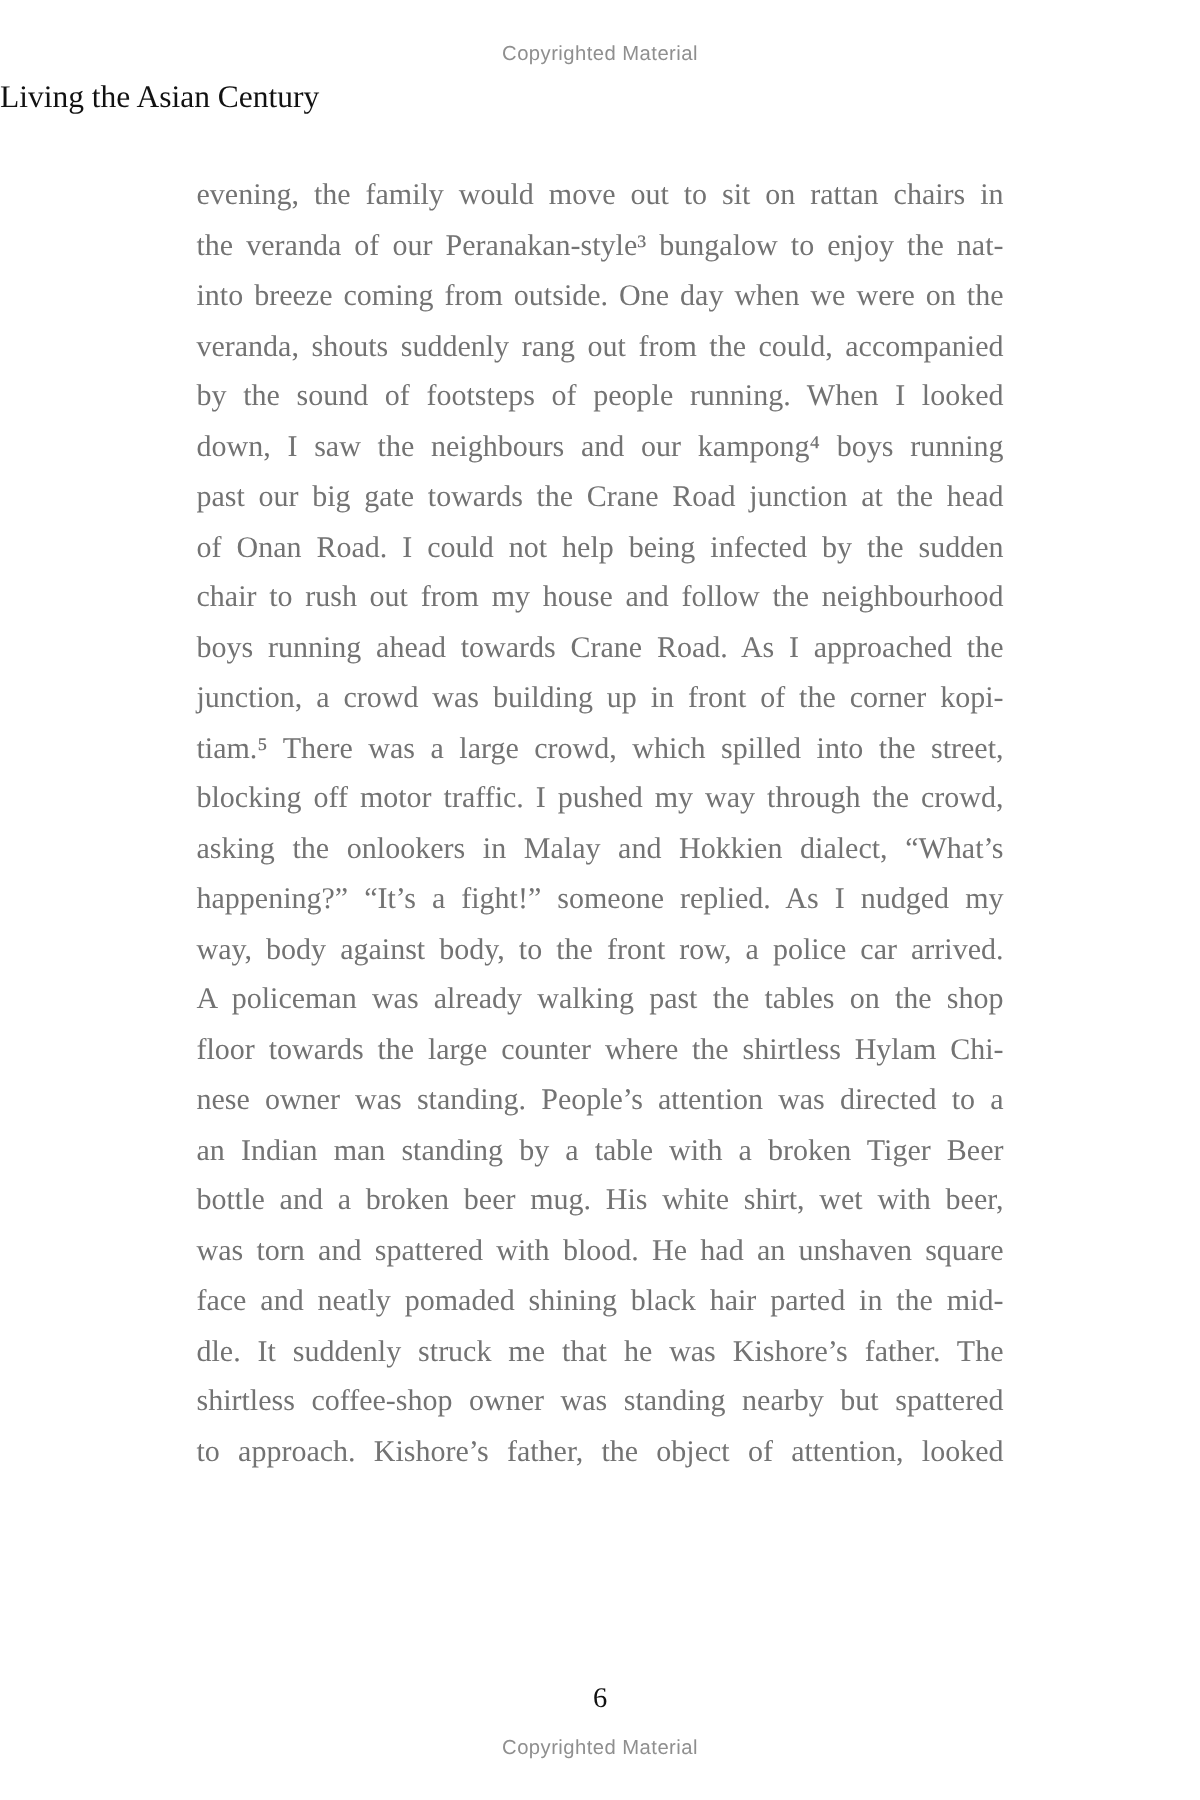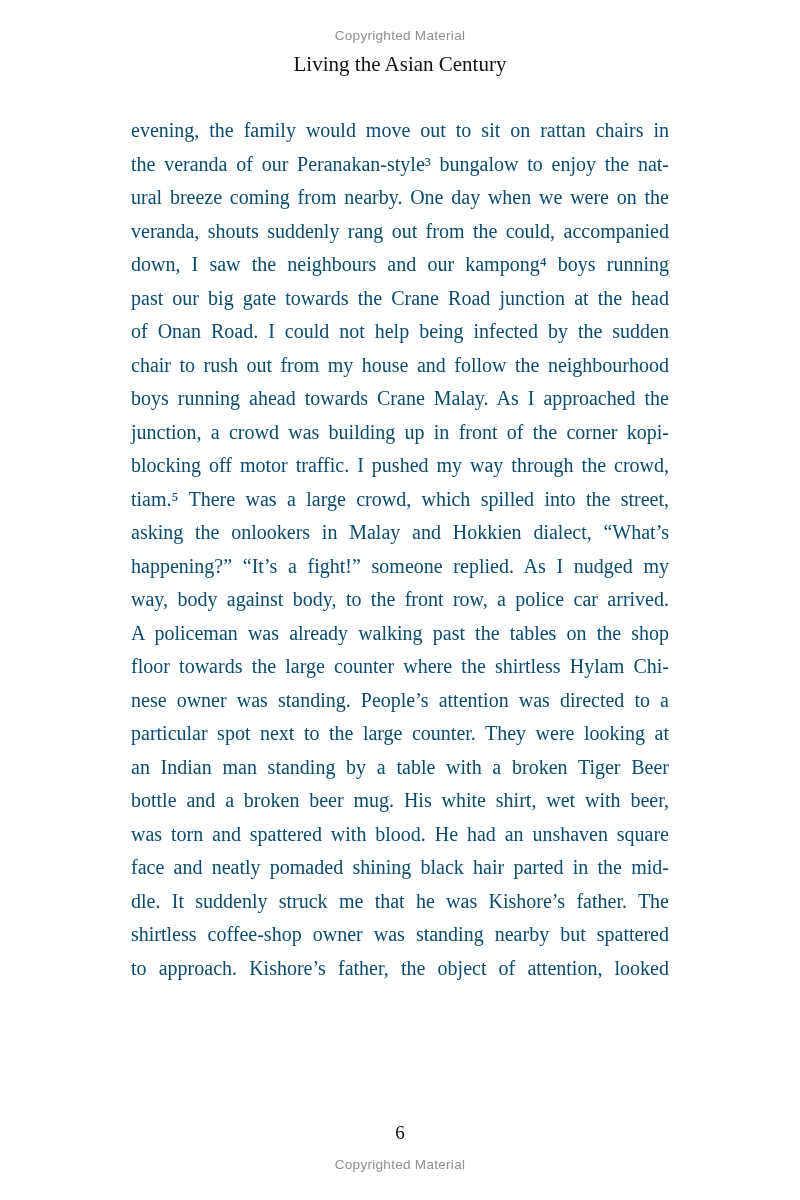--- a/index.html
+++ b/index.html
@@ -26,38 +26,37 @@
     color: #8f8f8f;
     letter-spacing: 0.3px;
   }
   .copyright-top { top: 28px; }
   .copyright-bottom { top: 1157px; }
   .running-head {
     position: absolute;
     top: 52px;
     left: 0;
     width: 800px;
-    text-align: center;
     font-size: 21px;
     color: #111111;
   }
   .body-text {
     position: absolute;
     top: 114px;
     left: 131px;
     width: 538px;
   }
   .line {
     font-size: 20px;
     line-height: 33.5px;
     text-align: justify;
     text-align-last: justify;
     text-justify: inter-word;
     white-space: normal;
-    color: #0c4a6e;
+    color: #737373;
   }
   .page-number {
     position: absolute;
     top: 1122px;
     left: 0;
     width: 800px;
     text-align: center;
     font-size: 19px;
     color: #111111;
   }
@@ -67,37 +66,37 @@
 
 <div class="page">
 
   <div class="copyright-notice copyright-top">Copyrighted Material</div>
 
   <div class="running-head">Living the Asian Century</div>
 
   <div class="body-text">
       <div class="line">evening, the family would move out to sit on rattan chairs in</div>
       <div class="line">the veranda of our Peranakan-style³ bungalow to enjoy the nat-</div>
-      <div class="line">ural breeze coming from nearby. One day when we were on the</div>
+      <div class="line">into breeze coming from outside. One day when we were on the</div>
       <div class="line">veranda, shouts suddenly rang out from the could, accompanied</div>
+      <div class="line">by the sound of footsteps of people running. When I looked</div>
       <div class="line">down, I saw the neighbours and our kampong⁴ boys running</div>
       <div class="line">past our big gate towards the Crane Road junction at the head</div>
       <div class="line">of Onan Road. I could not help being infected by the sudden</div>
       <div class="line">chair to rush out from my house and follow the neighbourhood</div>
-      <div class="line">boys running ahead towards Crane Malay. As I approached the</div>
+      <div class="line">boys running ahead towards Crane Road. As I approached the</div>
       <div class="line">junction, a crowd was building up in front of the corner kopi-</div>
+      <div class="line">tiam.⁵ There was a large crowd, which spilled into the street,</div>
       <div class="line">blocking off motor traffic. I pushed my way through the crowd,</div>
-      <div class="line">tiam.⁵ There was a large crowd, which spilled into the street,</div>
       <div class="line">asking the onlookers in Malay and Hokkien dialect, “What’s</div>
       <div class="line">happening?” “It’s a fight!” someone replied. As I nudged my</div>
       <div class="line">way, body against body, to the front row, a police car arrived.</div>
       <div class="line">A policeman was already walking past the tables on the shop</div>
       <div class="line">floor towards the large counter where the shirtless Hylam Chi-</div>
       <div class="line">nese owner was standing. People’s attention was directed to a</div>
-      <div class="line">particular spot next to the large counter. They were looking at</div>
       <div class="line">an Indian man standing by a table with a broken Tiger Beer</div>
       <div class="line">bottle and a broken beer mug. His white shirt, wet with beer,</div>
       <div class="line">was torn and spattered with blood. He had an unshaven square</div>
       <div class="line">face and neatly pomaded shining black hair parted in the mid-</div>
       <div class="line">dle. It suddenly struck me that he was Kishore’s father. The</div>
       <div class="line">shirtless coffee-shop owner was standing nearby but spattered</div>
       <div class="line">to approach. Kishore’s father, the object of attention, looked</div>
     </div>
 
   <div class="page-number">6</div>

